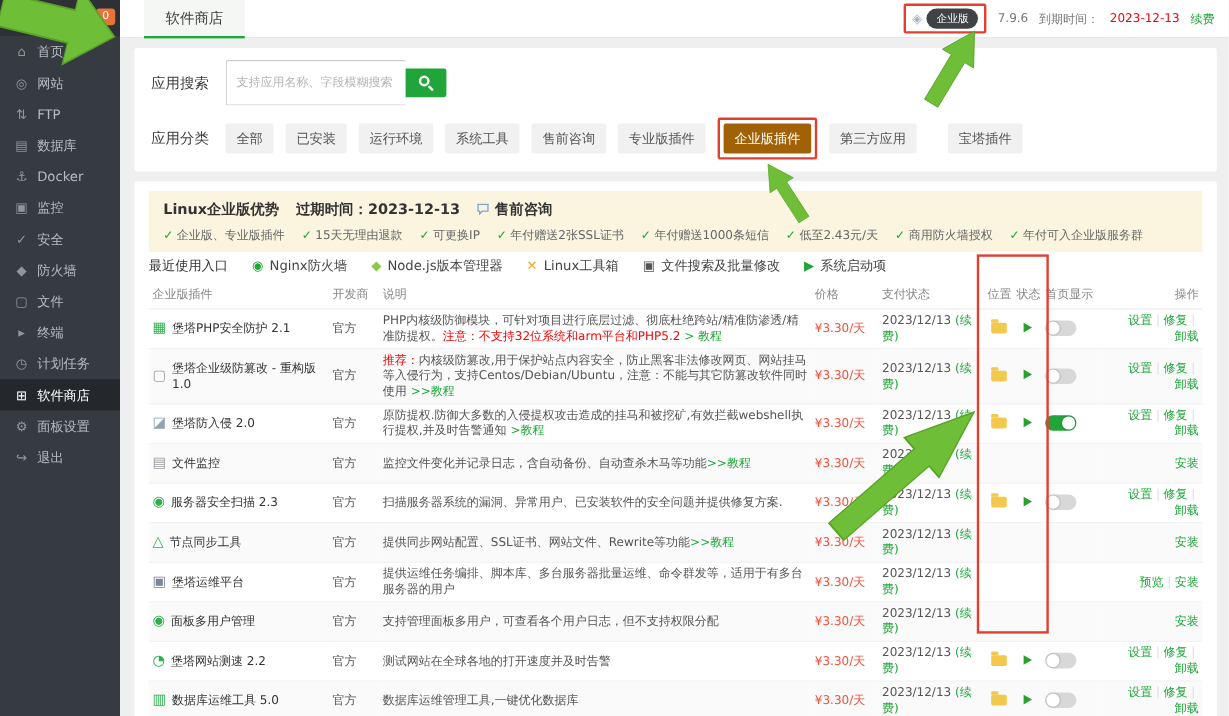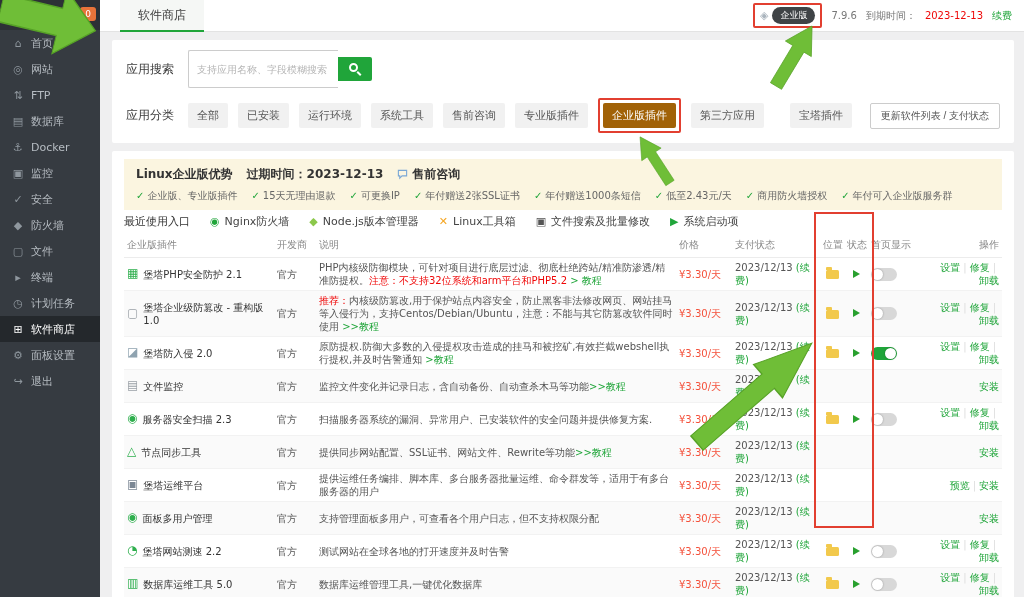--- a/index.html
+++ b/index.html
@@ -193,21 +193,20 @@
         <span class="red-box-cat">
           <button class="cat-btn sel" id="cat-selected">企业版插件</button>
           <svg class="arrow-svg" style="left:38%;top:100%;width:48px;height:58px">
             <use href="#blockArrow" fill="#6fbe37" stroke="#57a227" stroke-width="1" transform="translate(40,52) rotate(-123) scale(0.55,0.55)"></use>
           </svg>
         </span>
         <span id="cats-after" style="display:flex;gap:26px">
             <button class="cat-btn">第三方应用</button>
             <button class="cat-btn">宝塔插件</button>
           </span>
-        <button class="update-btn">更新软件列表 / 支付状态</button>
       </div>
     </div>
   </div>
 
   <div class="card card2">
     <div class="banner">
       <div>
         <div class="banner-l1">
           <span>Linux企业版优势</span>
           <span>

